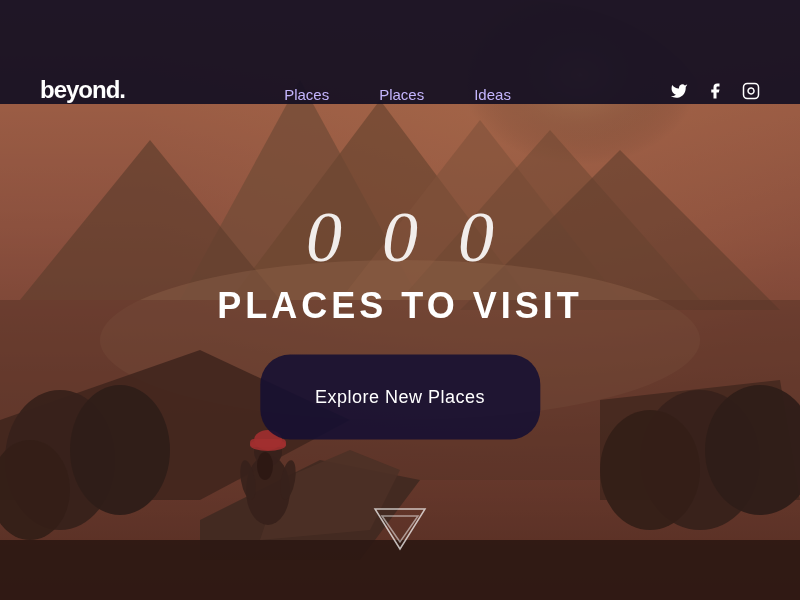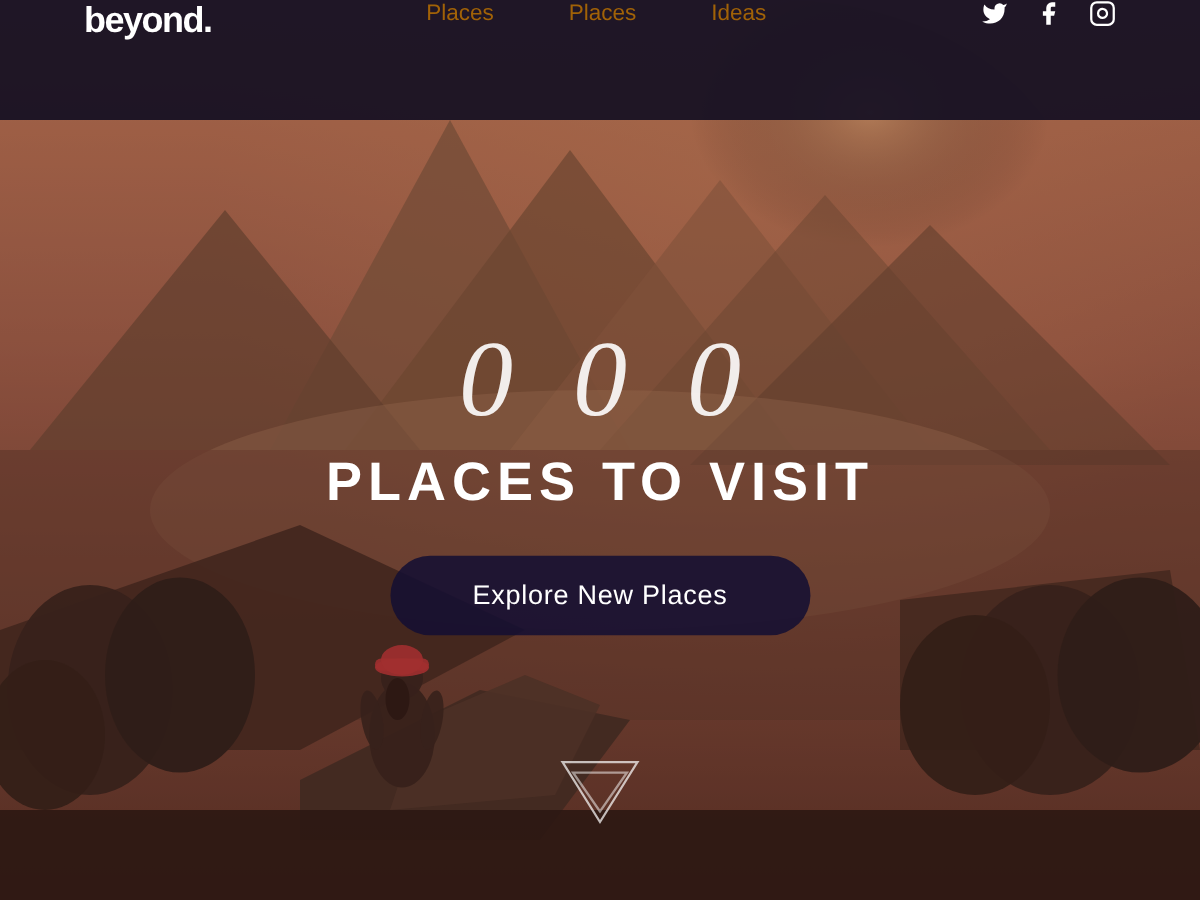--- a/index.html
+++ b/index.html
@@ -52,45 +52,45 @@
       position: absolute;
       top: 0; left: 0; right: 0; bottom: 0;
       background: rgba(80, 40, 40, 0.35);
       z-index: 2;
     }
 
     
     .navbar {
       position: absolute;
       top: 0; left: 0; right: 0;
-      height: 80px;
+      height: 104px;
       background: rgba(20, 15, 35, 0.92);
       display: flex;
-      align-items: flex-start;
+      align-items: flex-end;
       justify-content: space-between;
-      padding: 0 56px;
+      padding: 0 40px;
       z-index: 10;
     }
 
     .nav-logo {
       font-family: 'Arial Black', sans-serif;
       font-size: 24px;
       font-weight: 900;
       color: #ffffff;
       letter-spacing: -1px;
     }
 
     .nav-links {
       display: flex;
       gap: 50px;
       list-style: none;
     }
 
     .nav-links li a {
-      color: #a16207;
+      color: #c4b5fd;
       text-decoration: none;
       font-family: Arial, sans-serif;
       font-size: 15px;
       font-weight: 400;
     }
 
     .nav-social {
       display: flex;
       gap: 18px;
       align-items: center;
@@ -137,21 +137,21 @@
       letter-spacing: 4px;
       text-transform: uppercase;
       margin-bottom: 28px;
     }
 
     .cta-button {
       background: rgba(20, 15, 50, 0.88);
       color: #ffffff;
       border: none;
       border-radius: 30px;
-      padding: 16px 55px;
+      padding: 32px 55px;
       font-size: 18px;
       font-family: Arial, sans-serif;
       cursor: pointer;
       letter-spacing: 0.5px;
       min-width: 280px;
     }
 
     
     .scroll-indicator {
       position: absolute;

